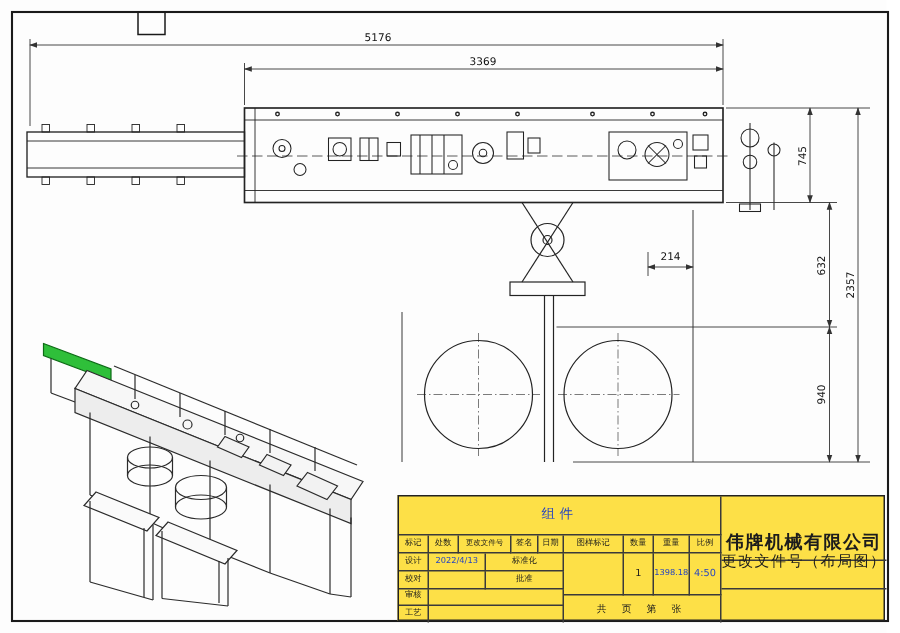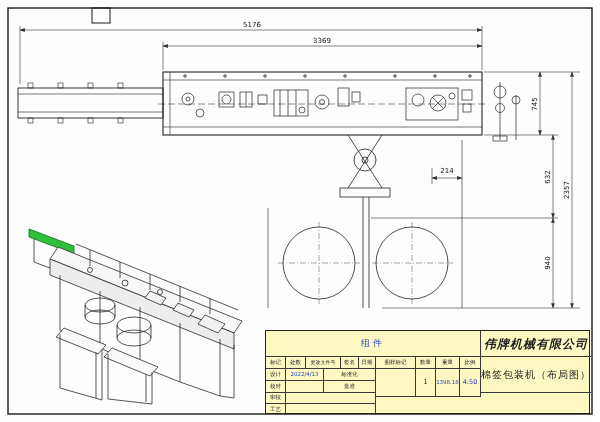--- a/index.html
+++ b/index.html
@@ -5,21 +5,21 @@
   html,body{margin:0;padding:0;}
   body{
     width:600px;height:422px;background:#ffffff;overflow:hidden;
     font-family:"DejaVu Sans","Liberation Sans",sans-serif;position:relative;
   }
   .stage{position:absolute;left:0;top:0;width:591px;height:422px;background:#fdfdfd;}
   svg{position:absolute;left:0;top:0;}
   
   .titleblock{
     position:absolute;left:265px;top:330px;width:325px;height:84px;
-    border:1.5px solid #222;box-sizing:border-box;background:#fef9c3;
+    border:1.5px solid #222;box-sizing:border-box;background:#fde047;
   }
   .cell{
     position:absolute;box-sizing:border-box;display:flex;align-items:center;justify-content:center;
     border-right:1px solid #3a3a3a;border-bottom:1px solid #3a3a3a;
     overflow:hidden;white-space:nowrap;color:#1c1c1c;font-size:5.5px;line-height:1;
   }
   .cell.lastcol{border-right:none;}
   .cell.lastrow{border-bottom:none;}
   .blue{color:#2343c3;}
   .company{font-size:12px;font-weight:600;letter-spacing:1px;}
@@ -215,23 +215,23 @@
     <polygon points="205,315 225,324 218,333 198,324" fill="#f2f2f2"></polygon>
     <circle cx="125" cy="283" r="3"></circle>
     <circle cx="90" cy="270" r="2.5"></circle>
     <circle cx="160" cy="292" r="2.5"></circle>
   </g>
 </svg>
 
 <div class="titleblock">
 
   <div class="cell comp blue" style="left:0;top:0;width:215px;height:26px;">组件</div>
-  <div class="cell company lastcol" style="left:215px;top:0;width:110px;height:26px;font-style:italic;">伟牌机械有限公司</div>
-
-  <div class="cell dtitle lastcol" style="left:215px;top:26px;width:110px;height:36px;">棉签包装机（布局图）</div>
+  <div class="cell company lastcol" style="left:215px;top:17px;width:110px;height:26px;">伟牌机械有限公司</div>
+
+  <div class="cell dtitle lastcol" style="left:215px;top:26px;width:110px;height:36px;">更改文件号（布局图）</div>
   <div class="cell lastcol lastrow" style="left:215px;top:62px;width:110px;height:22px;"></div>
 
   <div class="cell" style="left:0;top:26px;width:20px;height:12px;">标记</div>
   <div class="cell" style="left:20px;top:26px;width:20px;height:12px;">处数</div>
   <div class="cell" style="left:40px;top:26px;width:35px;height:12px;font-size:5px;">更改文件号</div>
   <div class="cell" style="left:75px;top:26px;width:18px;height:12px;">签名</div>
   <div class="cell" style="left:93px;top:26px;width:17px;height:12px;">日期</div>
 
   <div class="cell" style="left:0;top:38px;width:20px;height:12px;">设计</div>
   <div class="cell blue" style="left:20px;top:38px;width:38px;height:12px;">2022/4/13</div>
@@ -250,15 +250,16 @@
   <div class="cell" style="left:110px;top:26px;width:40px;height:12px;">图样标记</div>
   <div class="cell" style="left:150px;top:26px;width:20px;height:12px;">数量</div>
   <div class="cell" style="left:170px;top:26px;width:24px;height:12px;">重量</div>
   <div class="cell" style="left:194px;top:26px;width:21px;height:12px;">比例</div>
 
   <div class="cell" style="left:110px;top:38px;width:40px;height:28px;"></div>
   <div class="cell val" style="left:150px;top:38px;width:20px;height:28px;">1</div>
   <div class="cell val blue" style="left:170px;top:38px;width:24px;height:28px;font-size:5.5px;">1398.18</div>
   <div class="cell val blue" style="left:194px;top:38px;width:21px;height:28px;">4:50</div>
 
+  <div class="cell lastrow" style="left:110px;top:66px;width:105px;height:18px;font-size:6.5px;letter-spacing:4px;">共  页  第  张</div>
 </div>
 
 </div>
 
 </body></html>

